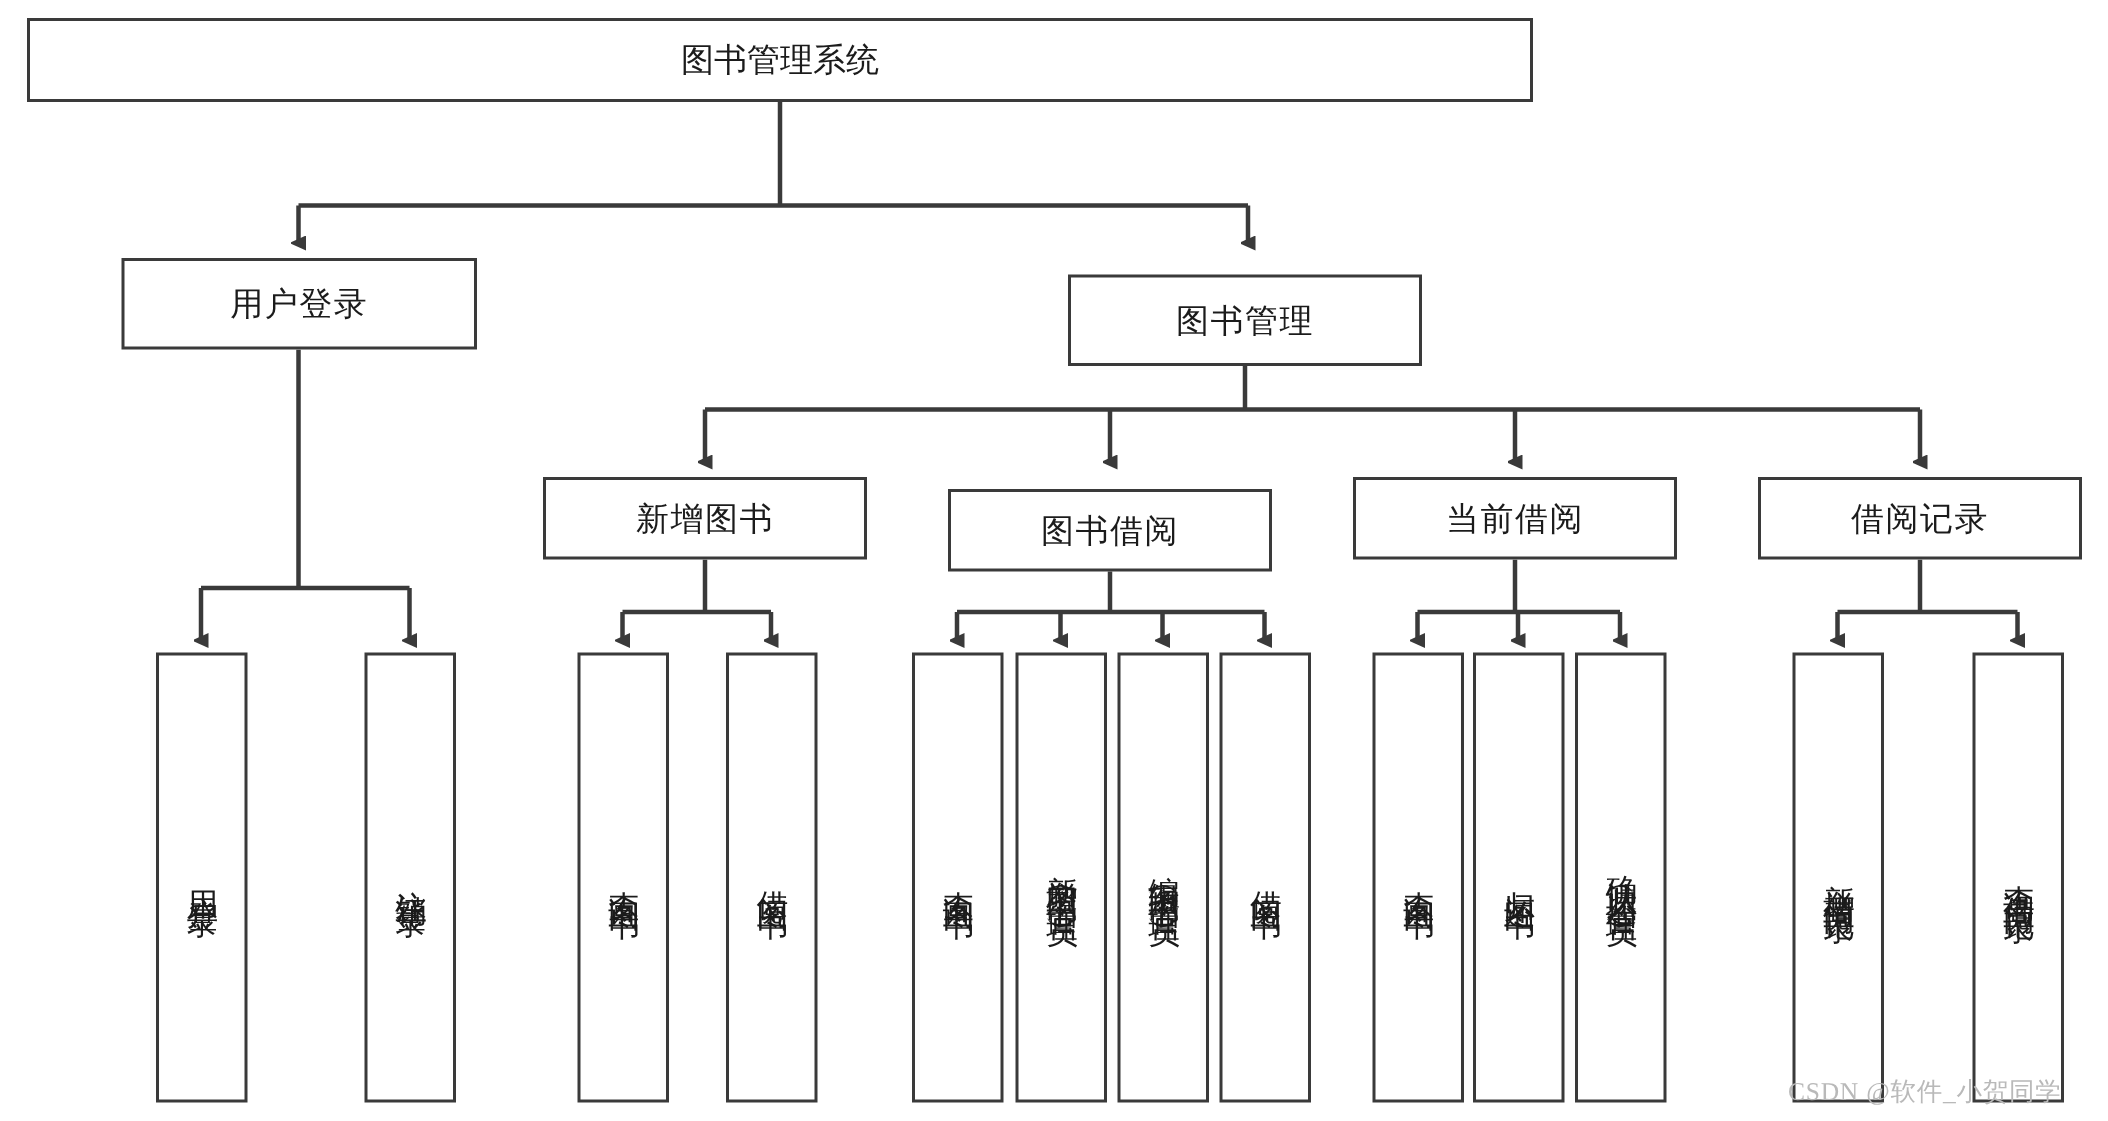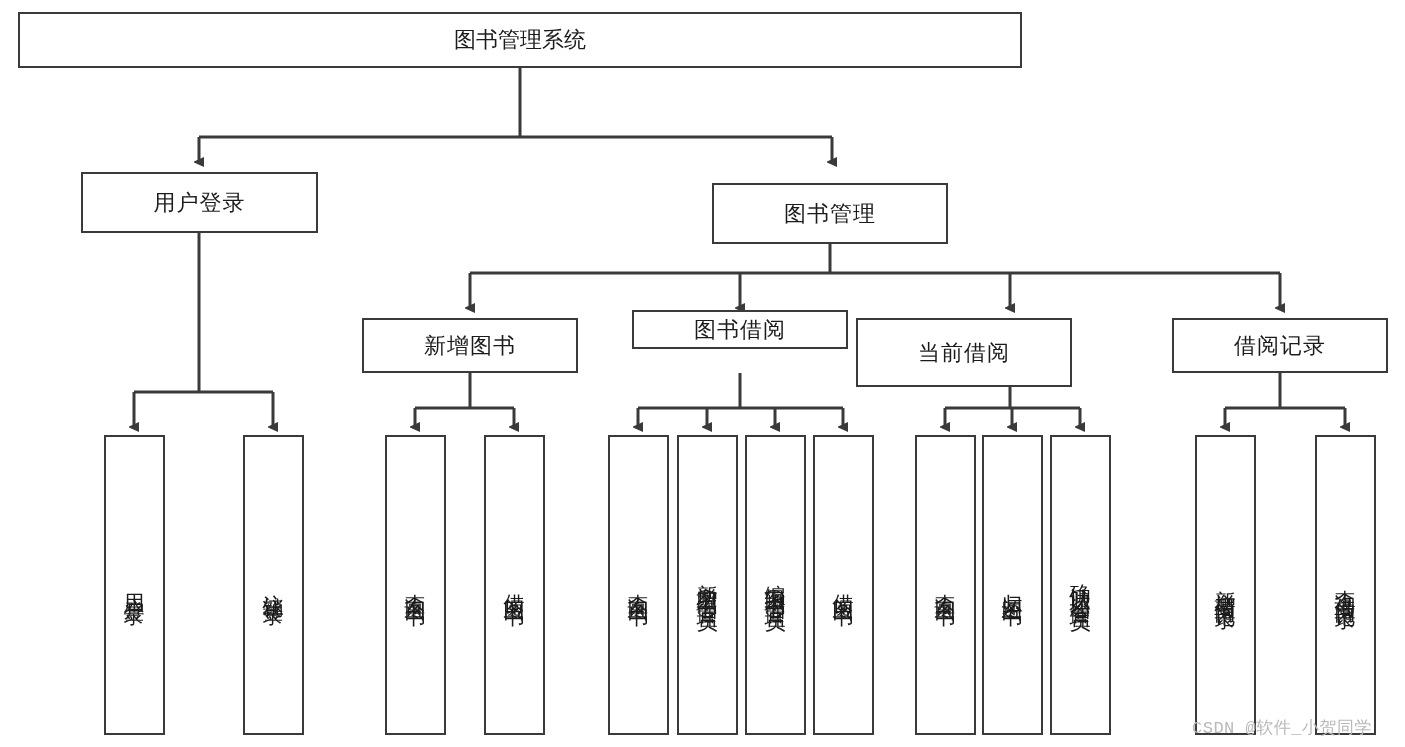--- a/index.html
+++ b/index.html
@@ -53,21 +53,21 @@
     text-orientation:upright;
     white-space:pre-line;
     line-height:1.0;
   }
   .watermark{
     position:absolute;
     font-size:17px;
     color:#b9b9b9;
     white-space:nowrap;
     letter-spacing:0.5px;
-    font-family:Liberation Mono, monospace;
+    font-family:Liberation Serif, serif;
   }
 </style>
 </head>
 <body>
 
 <div id="canvas">
 
   <svg id="wires" viewBox="0 0 1405 747">
     <defs>
       <marker id="arrow" markerWidth="10" markerHeight="10" refX="5" refY="5" orient="auto" markerUnits="userSpaceOnUse">
@@ -125,24 +125,24 @@
   <div class="node h" style="left:81px;top:172px;width:237px;height:61px;">
     <span>用户登录</span>
   </div>
   <div class="node h" style="left:712px;top:172px;width:236px;height:61px;margin-top:11px;">
     <span>图书管理</span>
   </div>
 
   <div class="node h" style="left:362px;top:318px;width:216px;height:55px;">
     <span>新增图书</span>
   </div>
-  <div class="node h" style="left:632px;top:310px;width:216px;height:39px;text-align:center;">
+  <div class="node h" style="left:632px;top:326px;width:216px;height:55px;text-align:center;">
     <span>图书借阅</span>
   </div>
-  <div class="node h" style="left:856px;top:318px;width:216px;height:69px;text-align:right;">
+  <div class="node h" style="left:902px;top:318px;width:216px;height:55px;text-align:right;">
     <span>当前借阅</span>
   </div>
   <div class="node h" style="left:1172px;top:318px;width:216px;height:55px;">
     <span>借阅记录</span>
   </div>
 
   <div class="node v" style="left:104px;top:435px;width:61px;height:300px;">
     <span class="vtext">用户登录</span>
   </div>
   <div class="node v" style="left:243px;top:435px;width:61px;height:300px;">

